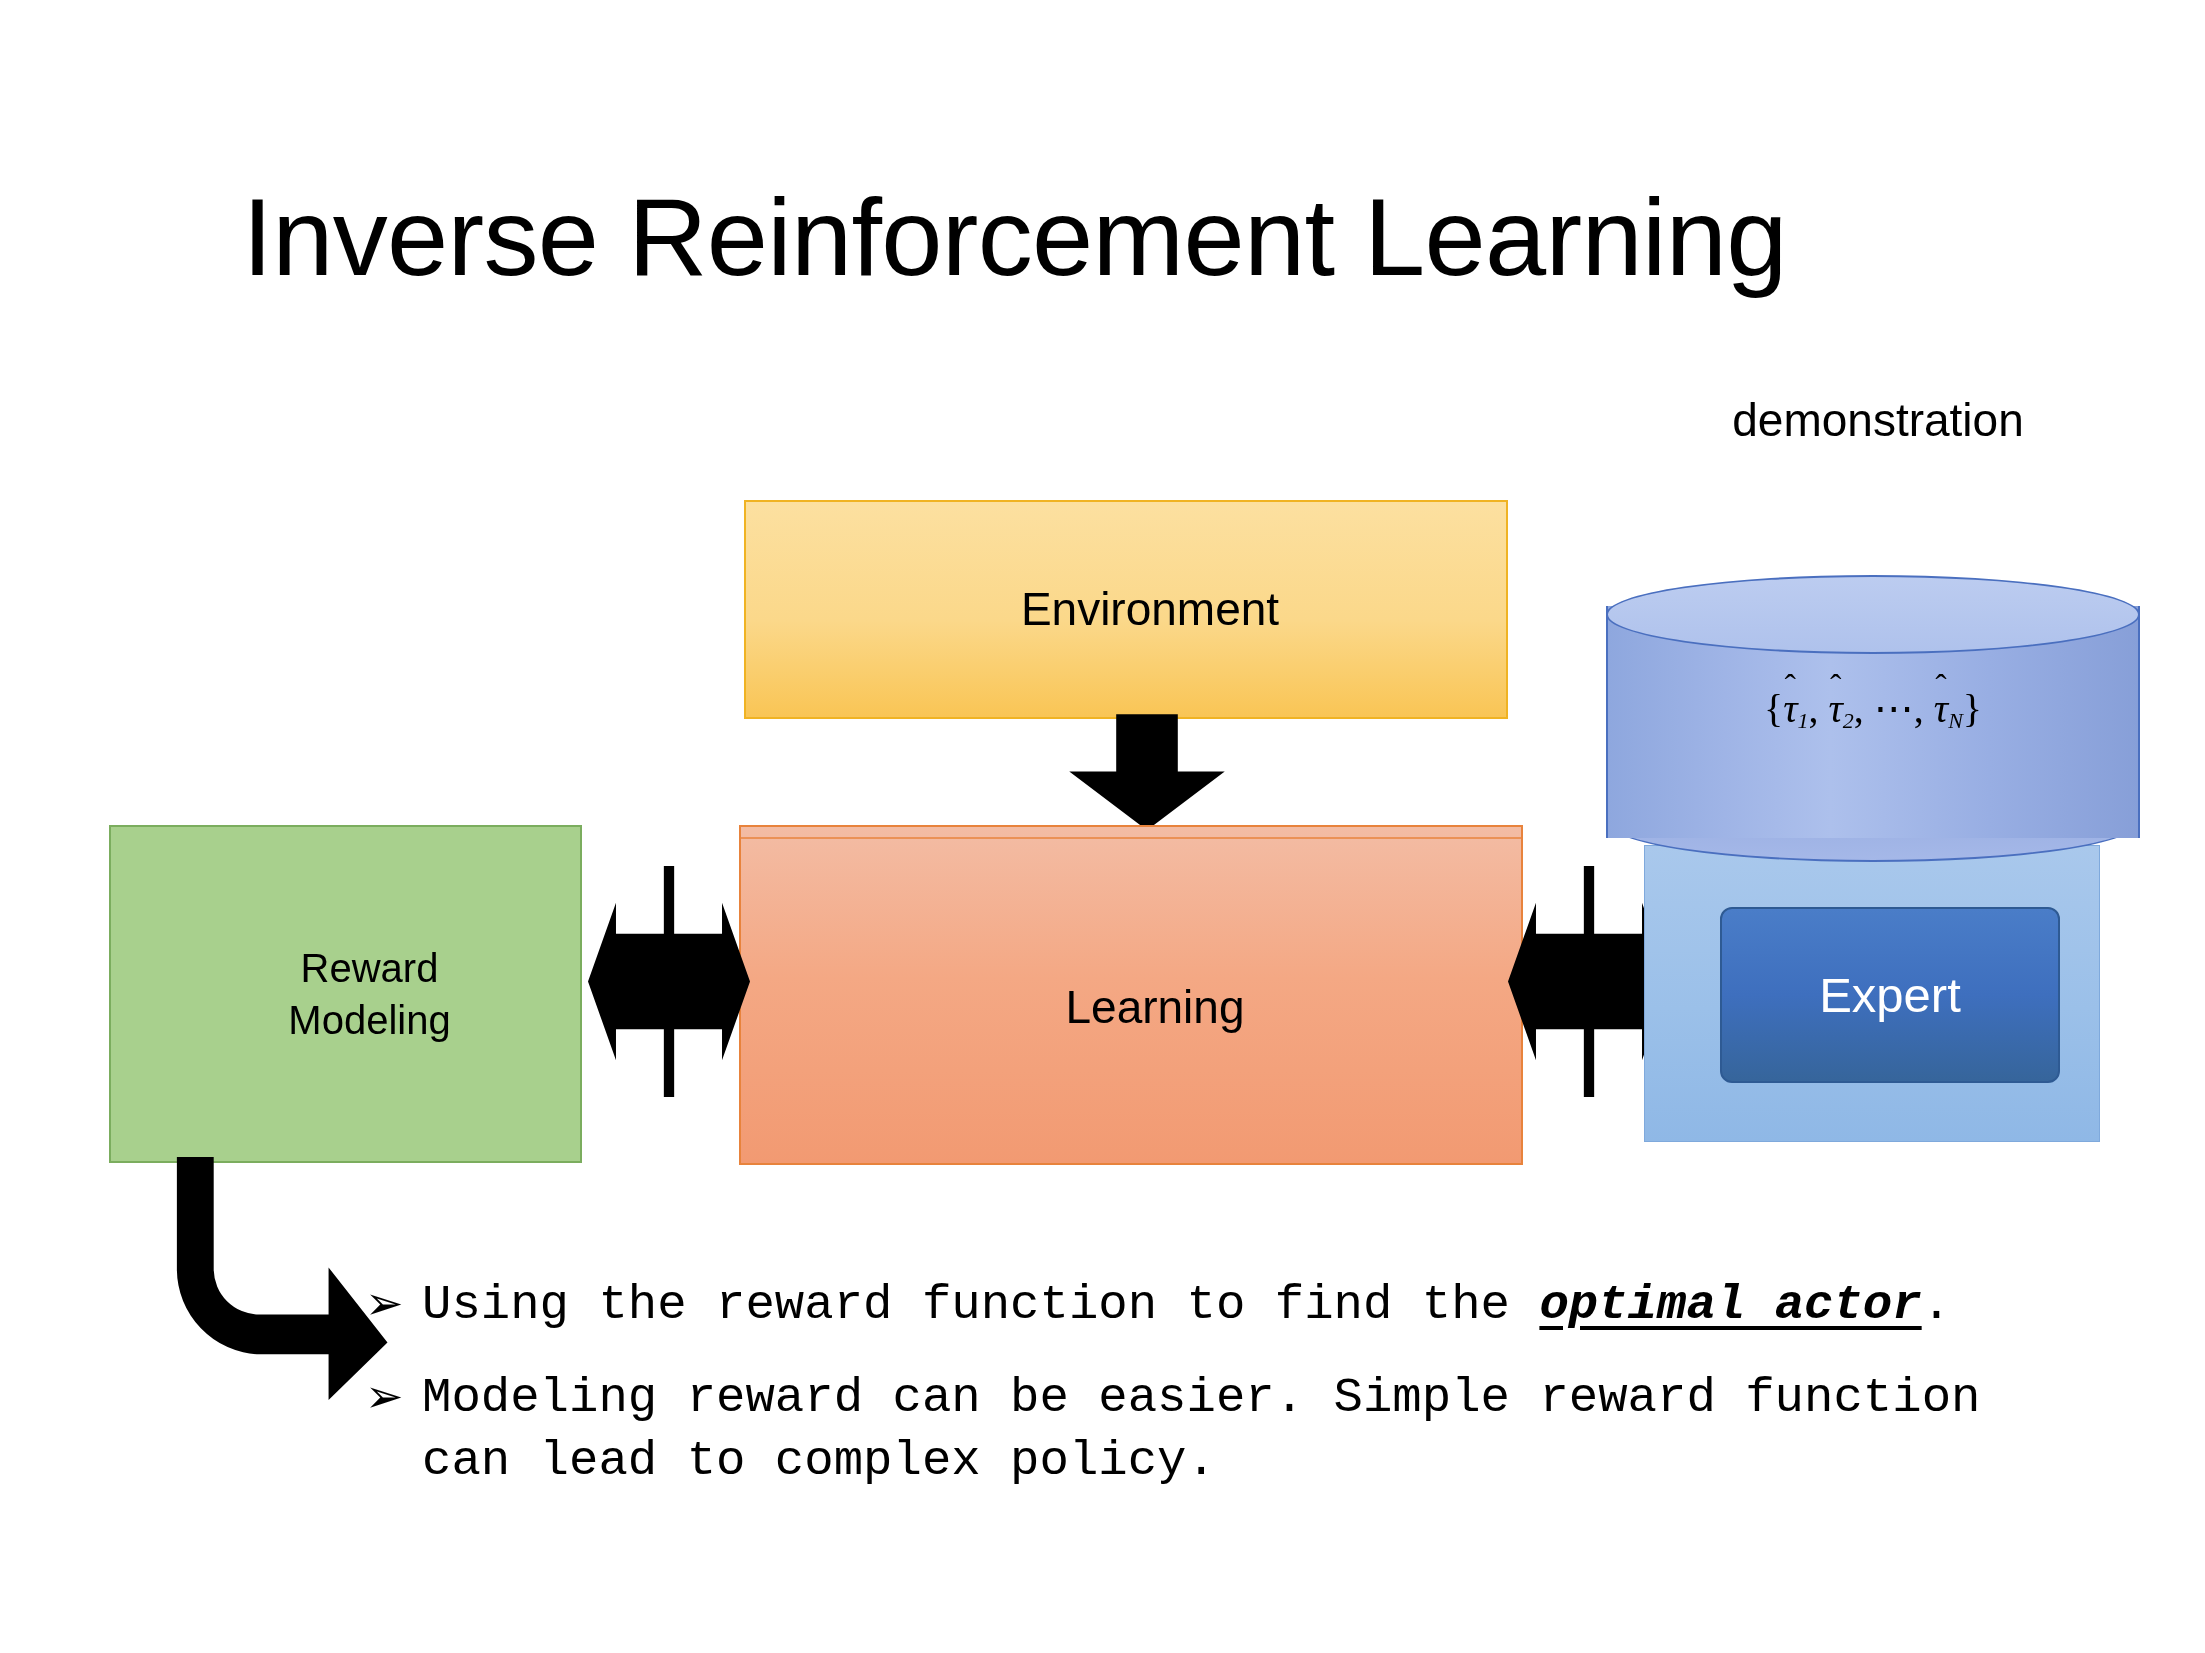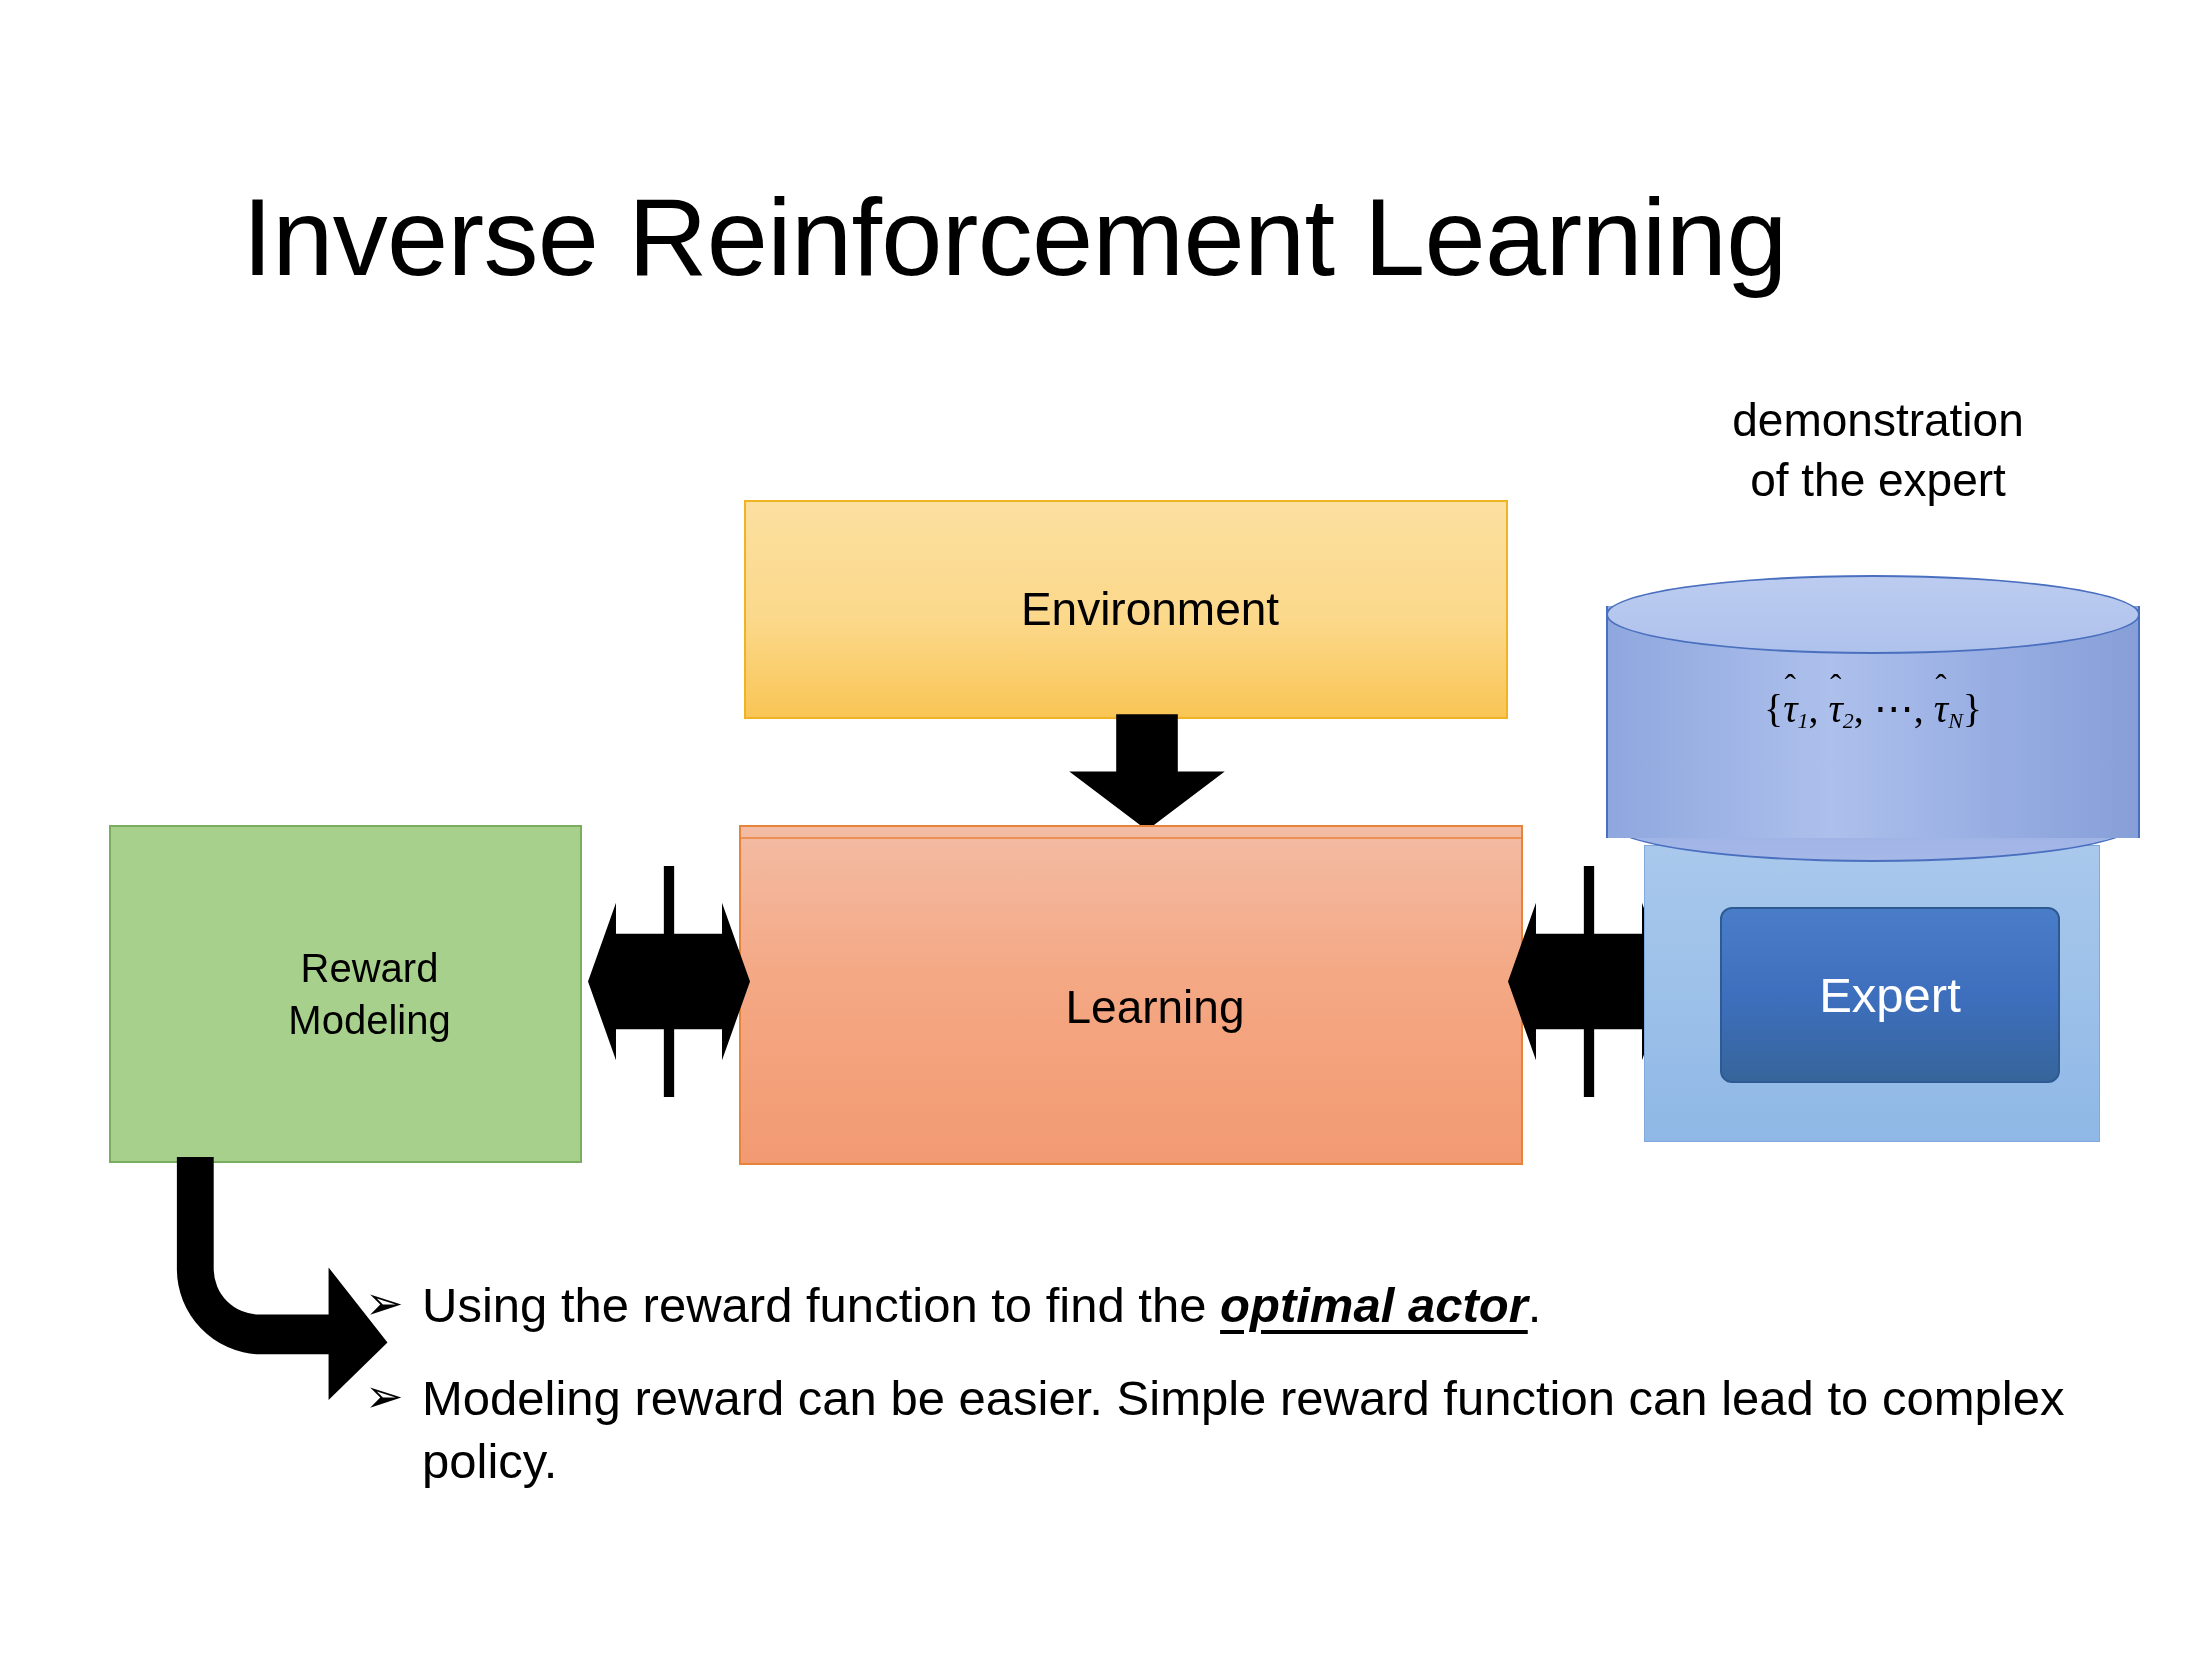--- a/index.html
+++ b/index.html
@@ -144,21 +144,21 @@
     align-items:flex-start;
     margin-bottom:29px;
   }
   .bullet-marker{
     flex:0 0 auto;
     width:57px;
     font-size:46px;
     line-height:1.30;
     color:#000;
   }
-  .bullet-text{flex:1 1 auto;}
+  .bullet-text{flex:1 1 auto;font-family:Liberation Mono, monospace;}
   .emph{
     font-weight:bold;
     font-style:italic;
     text-decoration:underline;
     text-underline-offset:.16em;
   }
 </style>
 </head>
 <body>
 
@@ -196,21 +196,20 @@
   </svg>
 
   <svg class="arrow-svg" style="left:1508px;top:844px;" width="162" height="243" viewBox="0 0 220 330">
     <polygon fill="#000000" points="
       103,8 103,100 38,100 38,58 0,165 38,272 38,230 103,230 103,322
       117,322 117,230 182,230 182,272 220,165 182,58 182,100 117,100 117,8"></polygon>
   </svg>
 
   <div class="demo-caption">
     <div>demonstration</div>
-    <div>of the expert</div>
   </div>
 
   <div class="expert-backplate"></div>
 
   <div class="cylinder">
     <div class="cyl-bottom"></div>
     <div class="cyl-body"></div>
     <div class="cyl-top"></div>
     <div class="cyl-label">
       <span>{</span><span class="hatwrap"><span class="hat">̂</span><span class="var">τ</span></span><sub>1</sub><span>,</span>&nbsp;<span class="hatwrap"><span class="hat">̂</span><span class="var">τ</span></span><sub>2</sub><span>,</span>&nbsp;<span>⋯</span><span>,</span>&nbsp;<span class="hatwrap"><span class="hat">̂</span><span class="var">τ</span></span><sub>N</sub><span>}</span>

